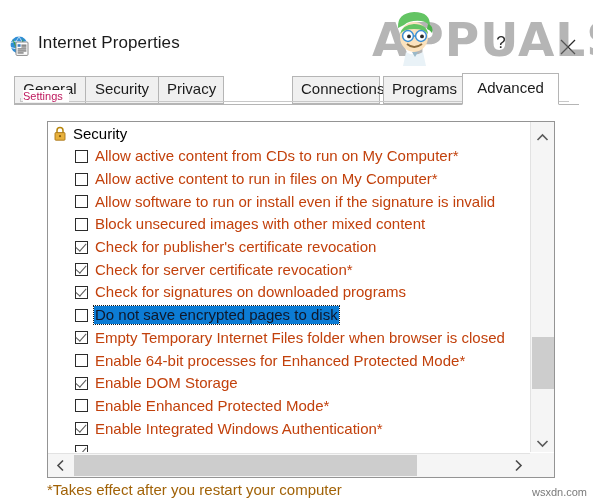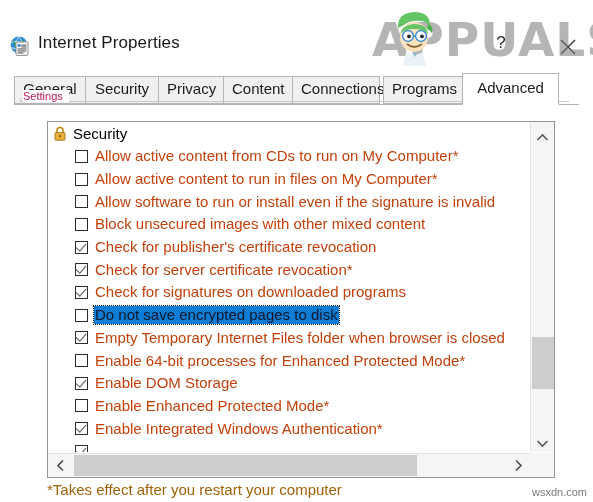--- a/index.html
+++ b/index.html
@@ -341,21 +341,20 @@
         <line x1="16" y1="2" x2="2" y2="16" stroke="#2b2b2b" stroke-width="1.3"></line>
       </svg>
     </button>
   </div>
 
   <div id="tabstrip">
     <div id="tabstrip-line"></div>
   <div class="tab" style="left: 14px; width: 72px; text-align: center;">General</div>
       <div class="tab" style="left: 85px; width: 74px; text-align: center;">Security</div>
       <div class="tab" style="left: 158px; width: 66px; text-align: center;">Privacy</div>
-      <div class="tab" style="left: 223px; width: 70px; text-align: center;">Content</div>
       <div class="tab" style="left: 292px; width: 88px; text-align: center;">Connections</div>
       <div class="tab" style="left: 383px; width: 80px; text-align: center;">Programs</div>
       <div class="tab selected" style="left: 462px; width: 97px; text-align: center;">Advanced</div>
     </div>
 
   <div id="group-line"></div>
   <div id="group-line-left"></div>
   <div id="group-label">Settings</div>
 
   <div id="listview">

